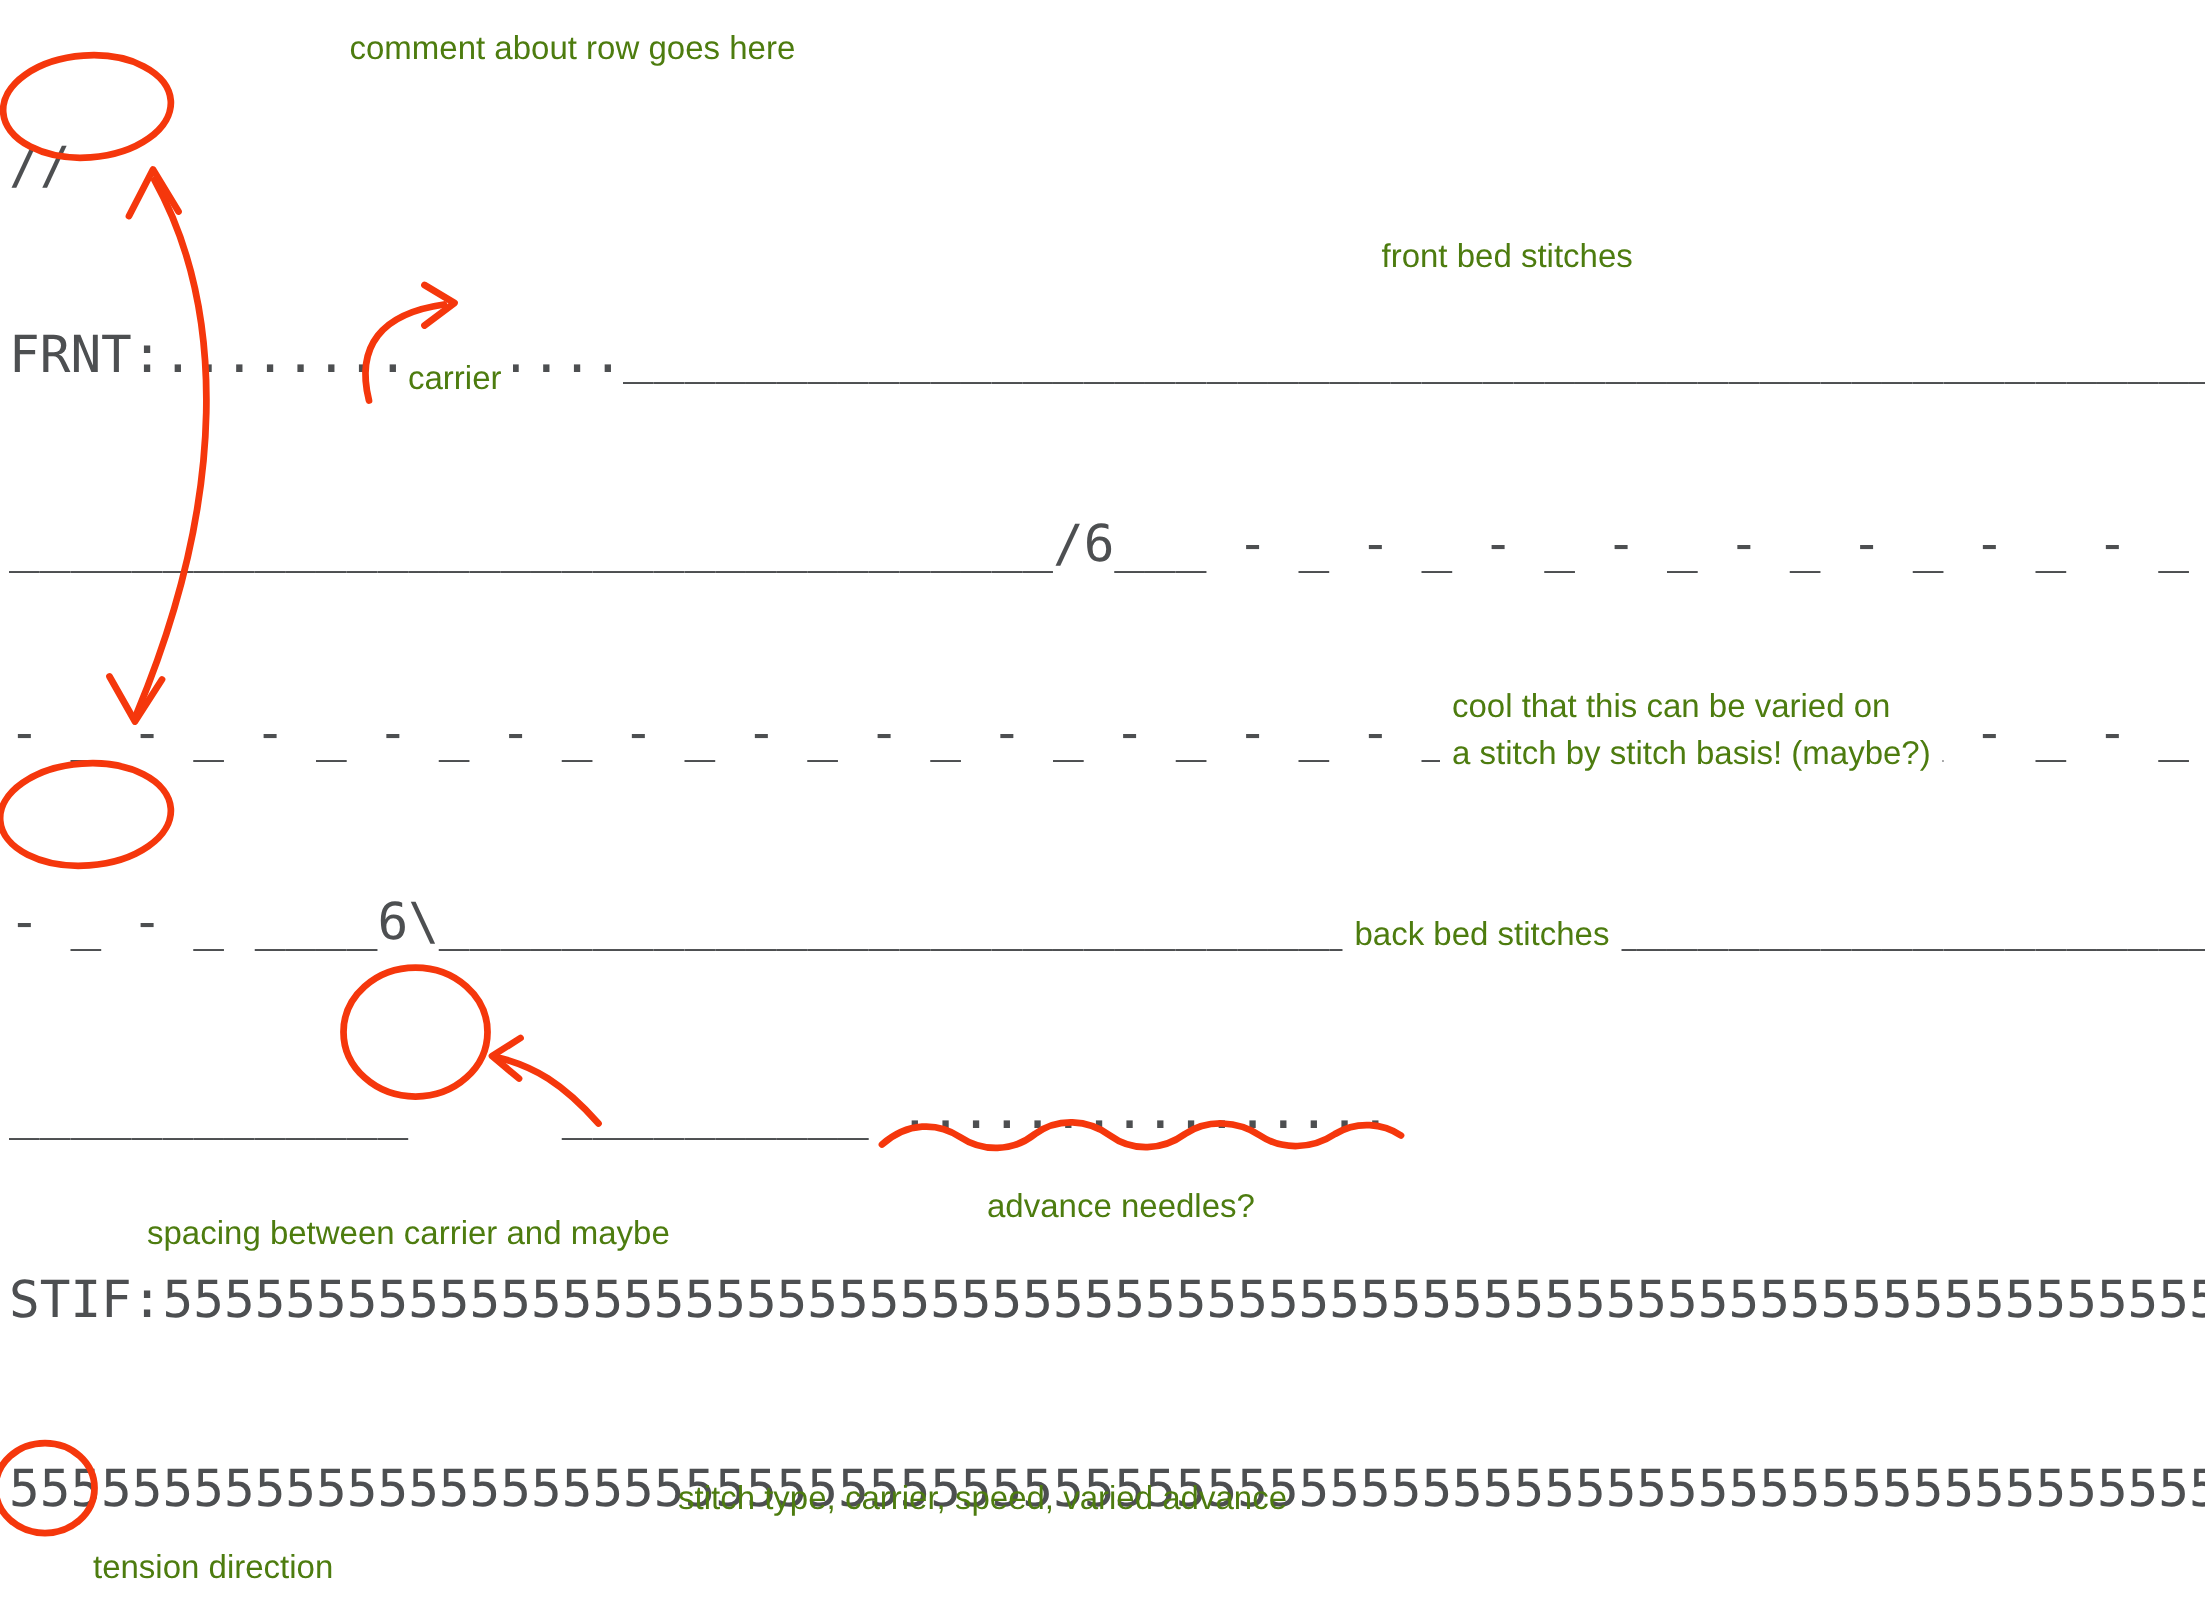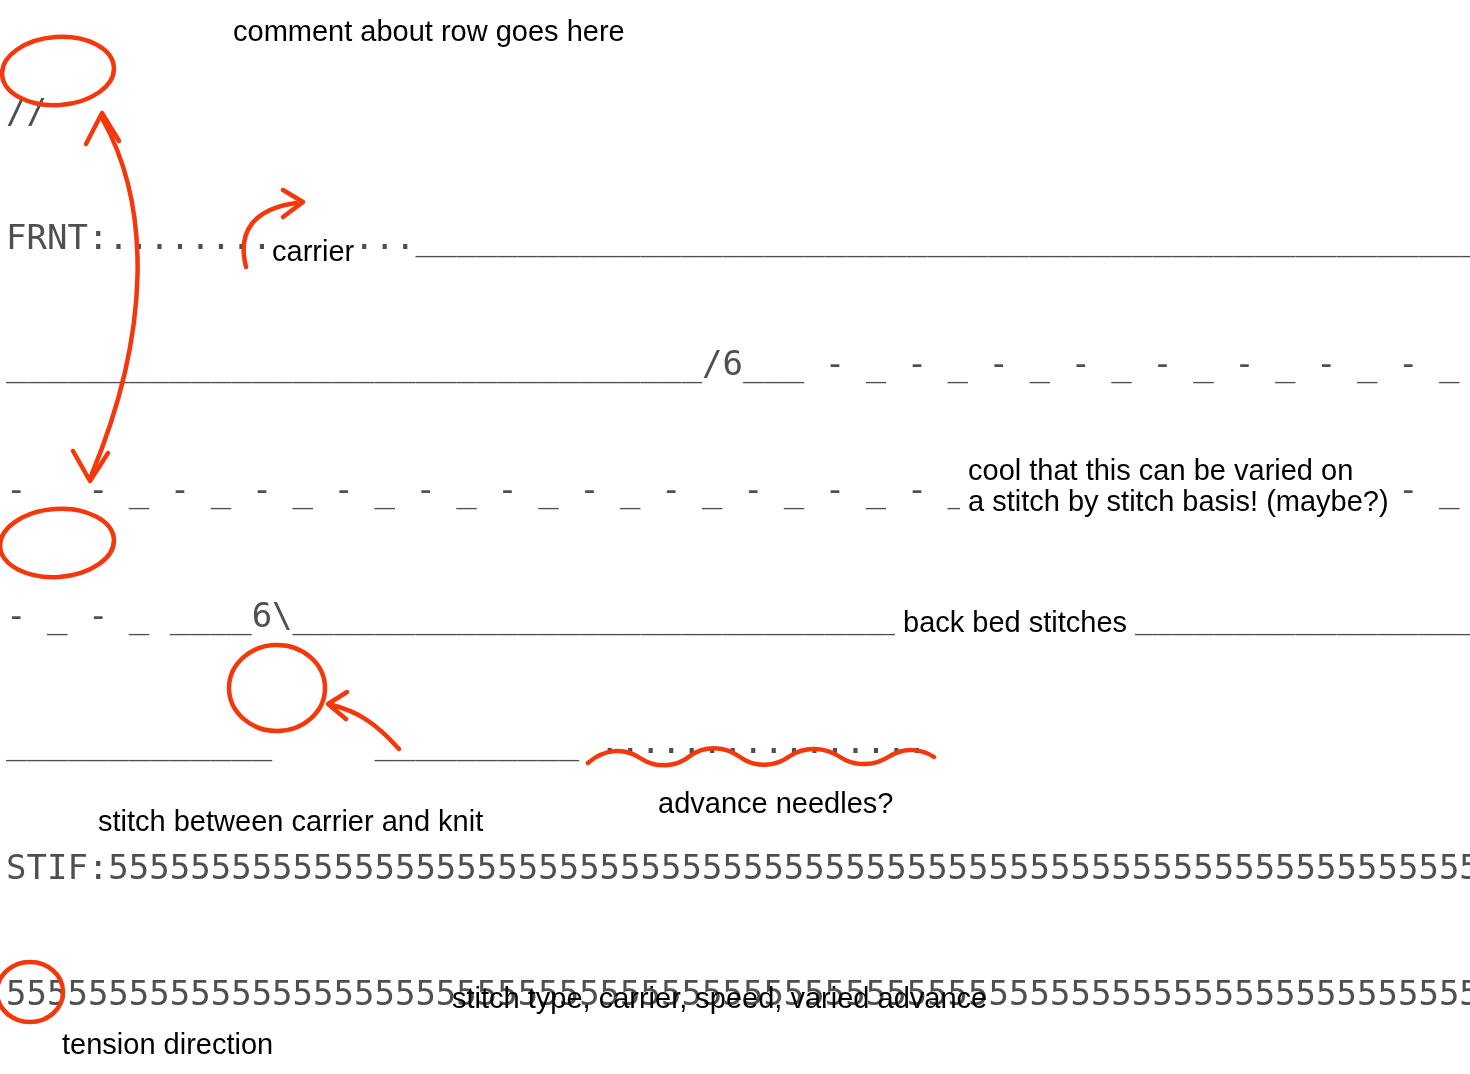--- a/index.html
+++ b/index.html
@@ -10,21 +10,21 @@
   }
   .code {
     position:absolute; left:6px; top:6px;
     font-size:34px; line-height:42px; color:#4d4f51;
     white-space:pre;
   }
   .ln { height:42px; white-space:pre; }
   .note {
     position:absolute;
     font-family:"Liberation Sans","DejaVu Sans",sans-serif;
-    font-size:29px; color:#000000; white-space:nowrap; line-height:31px;
+    font-size:22px; color:#4d7c0f; white-space:nowrap; line-height:31px;
   }
   .boxed { background:#ffffff; padding:2px 8px; }
   .overlay {
     position:absolute; left:0; top:0; width:1470px; height:1074px;
     pointer-events:none;
   }
   .overlay path, .overlay ellipse {
     fill:none; stroke:#f5370c; stroke-width:4.5;
     stroke-linecap:round; stroke-linejoin:round;
   }
@@ -57,27 +57,28 @@
     
     
     
     
     
     
     
   </div>
 
   <div class="note" style="left:233px; top:16px;">comment about row goes here</div>
+  <div class="note boxed" style="left:913px; top:153px;">front bed stitches</div>
   <div class="note boxed" style="left:264px; top:234px;">carrier</div>
   <div class="note boxed" style="left:960px; top:453px;">
     <div>cool that this can be varied on</div>
     <div>a stitch by stitch basis! (maybe?)</div>
   </div>
   <div class="note boxed" style="left:895px; top:605px;">back bed stitches</div>
-  <div class="note boxed" style="left:90px;  top:804px;">stitch between carrier and knit</div>
+  <div class="note boxed" style="left:90px;  top:804px;">spacing between carrier and maybe</div>
   <div class="note boxed" style="left:650px; top:786px;">advance needles?</div>
   <div class="note" style="left:452px; top:983px;">stitch type, carrier, speed, varied advance</div>
   <div class="note" style="left:62px;  top:1029px;">tension direction</div>
 
   <svg class="overlay" viewBox="0 0 1470 1074">
     <ellipse cx="58" cy="71" rx="56" ry="34" transform="rotate(-4 58 71)"></ellipse>
     <path d="M 103 120 C 150 205 152 330 91 476"></path>
     <path d="M 86 144 L 102 113 L 119 141"></path>
     <path d="M 73 451 L 90 481 L 108 453"></path>
     <path d="M 246 267 C 237 231 254 209 296 203"></path>

